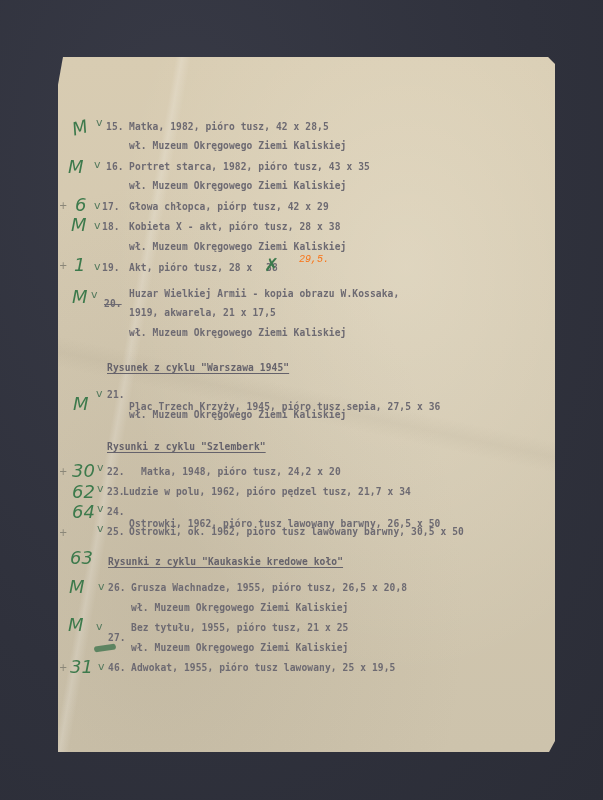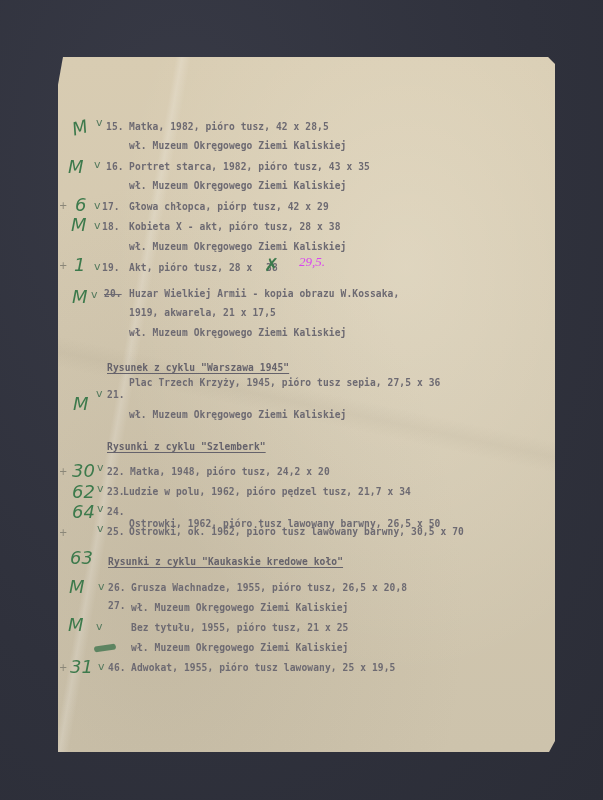--- a/index.html
+++ b/index.html
@@ -65,23 +65,23 @@
     .mark-num { font-size: 18px; font-weight: normal; }
     .check { font-size: 11px; color: #557a5e; font-style: normal; }
     .strike {
       position: absolute;
       font-family: "DejaVu Sans", sans-serif;
       color: #3d7a4c;
       font-size: 18px;
     }
     .correction {
       position: absolute;
-      font-family: Liberation Serif, serif;
-      color: #d946ef;
-      font-size: 13px;
+      font-family: Liberation Mono, monospace;
+      color: #f97316;
+      font-size: 10px;
       font-style: italic;
     }
     .scribble {
       position: absolute;
       width: 22px;
       height: 6px;
       background: #4a7a55;
       border-radius: 3px;
       transform: rotate(-8deg);
       opacity: 0.85;
@@ -130,68 +130,68 @@
 <span class="hand mark-num" style="left:74px;top:254px;">1</span>
 <span class="hand check" style="left:94px;top:260px;">v</span>
 <span class="typed" style="left:102px;top:262px;">19.</span>
 <span class="typed" style="left:129px;top:262px;">Akt, pióro tusz, 28 x</span>
 <span class="typed" style="left:266px;top:262px;">38</span>
 <span class="strike" style="left:264px;top:254px;">✗</span>
 <span class="correction" style="left:299px;top:254px;">29,5.</span>
 
 <span class="hand mark-num" style="left:72px;top:286px;">M</span>
 <span class="hand check" style="left:91px;top:288px;">v</span>
-<span class="typed" style="left:104px;top:288px;text-decoration:line-through;">20.</span>
+<span class="typed" style="left:104px;top:298px;text-decoration:line-through;">20.</span>
 <span class="typed" style="left:129px;top:288px;">Huzar Wielkiej Armii - kopia obrazu W.Kossaka,</span>
 <span class="typed" style="left:129px;top:307px;">1919, akwarela, 21 x 17,5</span>
 <span class="typed" style="left:129px;top:327px;">wł. Muzeum Okręgowego Ziemi Kaliskiej</span>
 
 <span class="typed heading" style="left:107px;top:362px;">Rysunek z cyklu "Warszawa 1945"</span>
 
 <span class="hand mark-num" style="left:73px;top:393px;">M</span>
 <span class="hand check" style="left:96px;top:387px;">v</span>
 <span class="typed" style="left:107px;top:389px;">21.</span>
-<span class="typed" style="left:129px;top:377px;">Plac Trzech Krzyży, 1945, pióro tusz sepia, 27,5 x 36</span>
+<span class="typed" style="left:129px;top:401px;">Plac Trzech Krzyży, 1945, pióro tusz sepia, 27,5 x 36</span>
 <span class="typed" style="left:129px;top:409px;">wł. Muzeum Okręgowego Ziemi Kaliskiej</span>
 
 <span class="typed heading" style="left:107px;top:441px;">Rysunki z cyklu "Szlemberk"</span>
 
 <span class="tick-mark" style="left:59px;top:466px;">+</span>
 <span class="hand mark-num" style="left:72px;top:460px;">30</span>
 <span class="hand check" style="left:97px;top:461px;">v</span>
 <span class="typed" style="left:107px;top:466px;">22.</span>
-<span class="typed" style="left:130px;top:466px;">Matka, 1948, pióro tusz, 24,2  x 20</span>
+<span class="typed" style="left:141px;top:466px;">Matka, 1948, pióro tusz, 24,2  x 20</span>
 
 <span class="hand mark-num" style="left:72px;top:481px;">62</span>
 <span class="hand check" style="left:97px;top:482px;">v</span>
 <span class="typed" style="left:107px;top:486px;">23.</span>
 <span class="typed" style="left:123px;top:486px;">Ludzie w polu, 1962, pióro pędzel tusz, 21,7 x 34</span>
 
 <span class="hand mark-num" style="left:72px;top:501px;">64</span>
 <span class="hand check" style="left:97px;top:502px;">v</span>
 <span class="typed" style="left:107px;top:506px;">24.</span>
 <span class="typed" style="left:129px;top:518px;">Ostrowki, 1962, pióro tusz lawowany barwny, 26,5 x 50</span>
 
 <span class="tick-mark" style="left:59px;top:527px;">+</span>
 <span class="hand mark-num" style="left:70px;top:547px;font-style:italic;">63</span>
 <span class="hand check" style="left:97px;top:522px;">v</span>
 <span class="typed" style="left:107px;top:526px;">25.</span>
-<span class="typed" style="left:129px;top:526px;">Ostrowki, ok. 1962, pióro tusz lawowany barwny, 30,5 x 70</span>
+<span class="typed" style="left:129px;top:526px;">Ostrowki, ok. 1962, pióro tusz lawowany barwny, 30,5 x 50</span>
 
 <span class="typed heading" style="left:108px;top:556px;">Rysunki z cyklu "Kaukaskie kredowe koło"</span>
 
 <span class="hand mark-num" style="left:69px;top:576px;">M</span>
 <span class="hand check" style="left:98px;top:580px;">v</span>
 <span class="typed" style="left:108px;top:582px;">26.</span>
 <span class="typed" style="left:131px;top:582px;">Grusza Wachnadze, 1955, pióro tusz, 26,5 x 20,8</span>
 <span class="typed" style="left:131px;top:602px;">wł. Muzeum Okręgowego Ziemi Kaliskiej</span>
 
 <span class="hand mark-num" style="left:68px;top:614px;">M</span>
 <span class="hand check" style="left:96px;top:620px;">v</span>
-<span class="typed" style="left:108px;top:600px;">27.</span>
+<span class="typed" style="left:108px;top:632px;">27.</span>
 <span class="typed" style="left:131px;top:622px;">Bez tytułu, 1955, pióro tusz, 21 x 25</span>
 <div class="scribble" style="left:94px;top:645px;"></div>
 <span class="typed" style="left:131px;top:642px;">wł. Muzeum Okręgowego Ziemi Kaliskiej</span>
 
 <span class="tick-mark" style="left:59px;top:662px;">+</span>
 <span class="hand mark-num" style="left:70px;top:656px;text-align:center;">31</span>
 <span class="hand check" style="left:98px;top:660px;">v</span>
 <span class="typed" style="left:108px;top:662px;">46.</span>
 <span class="typed" style="left:131px;top:662px;">Adwokat, 1955, pióro tusz lawowany, 25 x 19,5</span>
 

